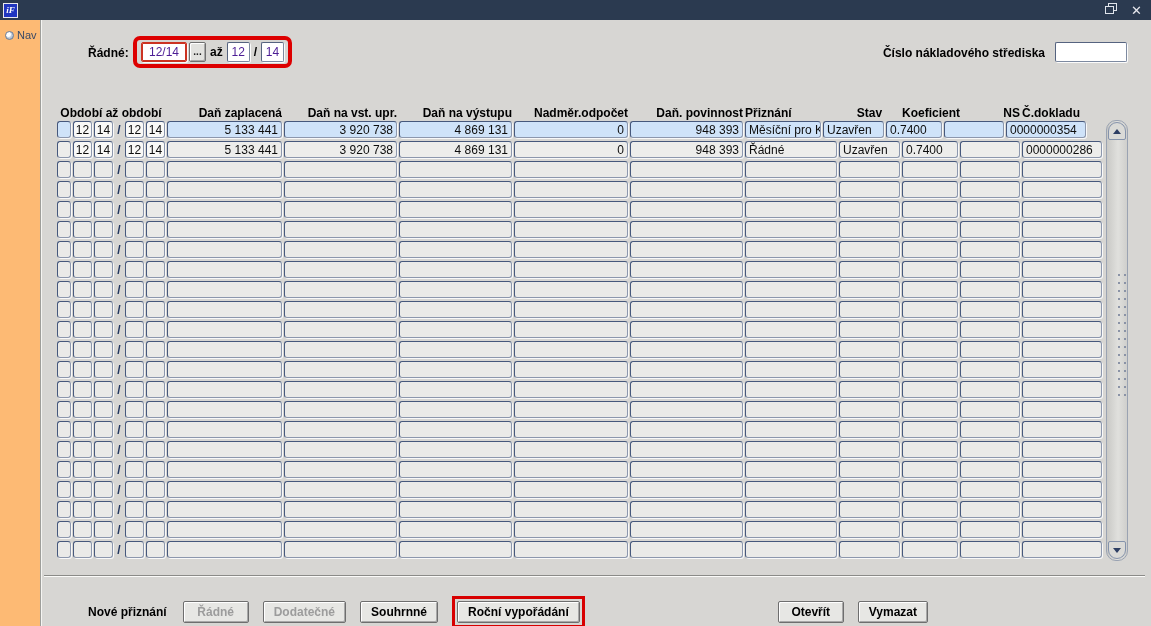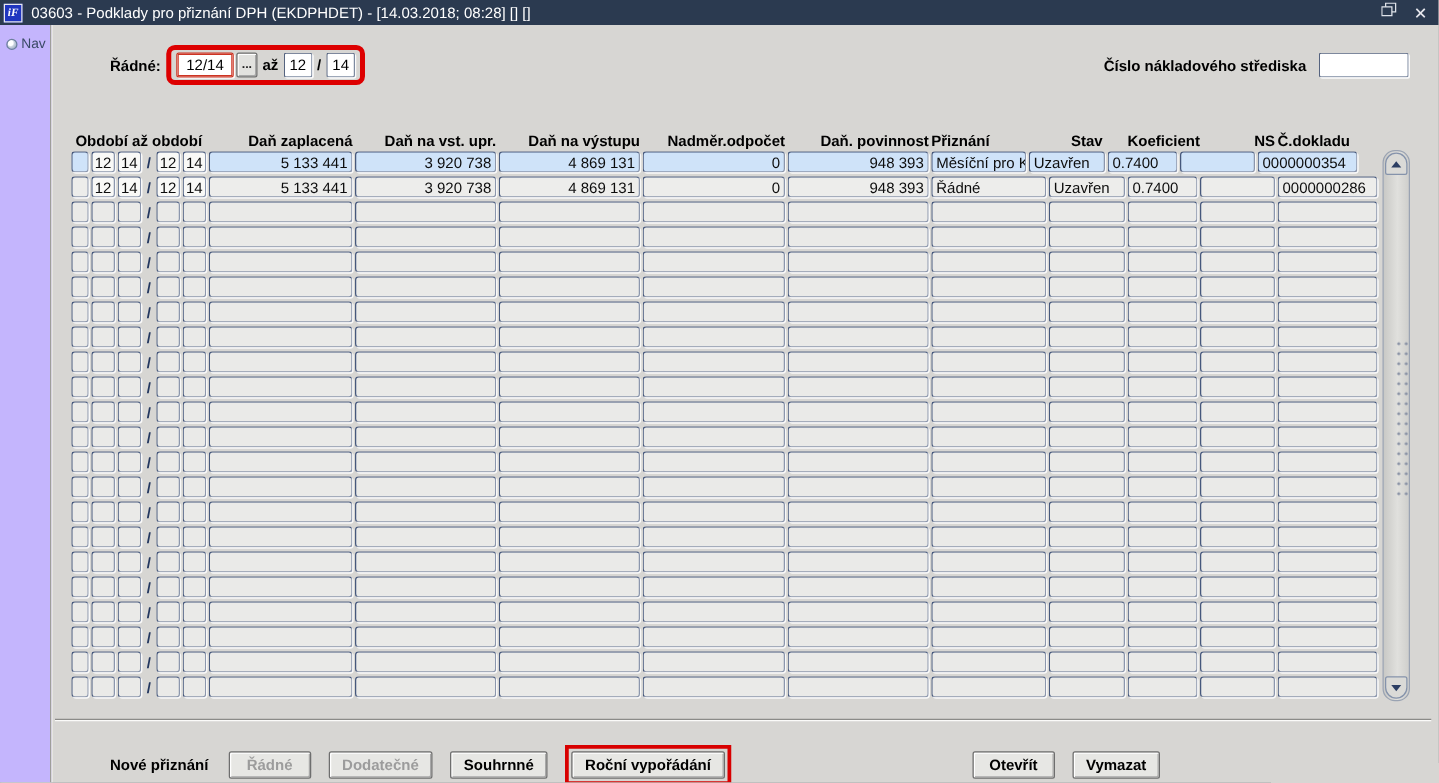--- a/index.html
+++ b/index.html
@@ -8,30 +8,30 @@
   #app { position:relative; width:1151px; height:626px; background:#d7d6d3; overflow:hidden; }
 
   
   .titlebar { position:absolute; left:0; top:0; width:1151px; height:20px; background:#2b3a50; display:flex; align-items:center; }
   .app-icon { width:15px; height:15px; margin-left:3px; background:#1f35c0; border:1px solid #e8e8ee; color:#fff; font:italic bold 9px "Liberation Serif",serif; display:flex; align-items:center; justify-content:center; }
   .title-text { color:#ffffff; font-size:12px; margin-left:7px; white-space:nowrap; }
   .win-controls { margin-left:auto; display:flex; align-items:center; gap:13px; margin-right:9px; }
   .close-glyph { color:#e8e8ee; font-size:13px; line-height:13px; cursor:default; }
 
   
-  .sidebar { position:absolute; left:0; top:20px; width:41px; height:606px; background:#c4b5fd; border-right:1px solid #9e9e9a; box-shadow:1px 0 0 #f5f5f2; }
+  .sidebar { position:absolute; left:0; top:20px; width:41px; height:606px; background:#fdba74; border-right:1px solid #9e9e9a; box-shadow:1px 0 0 #f5f5f2; }
   .nav-tab { position:absolute; left:2px; top:7px; display:flex; align-items:center; gap:3px; padding:2px 3px; }
   .nav-dot { width:9px; height:9px; border-radius:50%; border:1px solid #6b7f9c; background:radial-gradient(circle at 35% 35%, #ffffff 0 2px, #c9d2de 3px, #8fa0b8 100%); }
   .nav-label { font-size:11px; color:#3a4a66; }
 
   
   .lbl { font-size:12px; font-weight:bold; color:#000; white-space:nowrap; }
   .obdobi-label { position:absolute; left:88px; top:46px; }
   .obdobi-box { position:absolute; left:133px; top:36px; height:32px; border:4px solid #dd0000; border-radius:7px; display:flex; align-items:center; padding:0 4px; gap:4px; background:transparent; }
-  .tfield { height:20px; background:#ffffff; border:1px solid #7d8aa0; border-top-color:#55637f; border-left-color:#55637f; border-radius:2px; box-shadow:1px 1px 0 rgba(255,255,255,.9); font:12px "Liberation Sans",sans-serif; color:#000000; padding:0 2px; }
+  .tfield { height:20px; background:#ffffff; border:1px solid #7d8aa0; border-top-color:#55637f; border-left-color:#55637f; border-radius:2px; box-shadow:1px 1px 0 rgba(255,255,255,.9); font:12px "Liberation Sans",sans-serif; color:#4c1d95; padding:0 2px; }
   .tfield.focus-red { border:1px solid #cc3322; box-shadow:0 0 0 1px #cc3322 inset, 1px 1px 0 rgba(255,255,255,.9); }
   .tfield.center { text-align:center; }
   .lov-btn { height:20px; width:17px; background:#e2e2df; border:1px solid #707070; border-radius:2px; box-shadow:inset 1px 1px 0 #fff, inset -1px -1px 0 #a8a8a8; font:bold 10px "Liberation Sans",sans-serif; line-height:8px; color:#222; margin-left:-2px; cursor:default; }
   .cost-label { position:absolute; left:790px; top:46px; width:255px; text-align:right; }
   .cost-input { position:absolute; left:1055px; top:42px; width:72px; }
 
   
   .thead { position:absolute; left:57px; top:106px; display:flex; gap:2px; }
   .hcell { flex:none; font-size:12px; font-weight:bold; color:#000; white-space:nowrap; overflow:visible; }
   .hcell.r { text-align:right; } .hcell.c { text-align:center; } .hcell.l { text-align:left; }
@@ -65,21 +65,20 @@
   .hl { display:inline-flex; border:3px solid #d80000; padding:2px; margin:-5px 0; background:transparent; }
   .spacer { flex:1 1 auto; }
 </style>
 </head>
 <body>
 
 <div id="app">
 
   <div class="titlebar">
     <div class="app-icon">iF</div>
-    <div class="title-text">03603 - Podklady pro přiznání DPH (EKDPHDET) - [14.03.2018; 08:28] [] []</div>
     <div class="win-controls">
       <span>
         <svg width="13" height="12">
           <rect x="3.5" y="0.5" width="8" height="7" fill="none" stroke="#dfe3ea"></rect>
           <rect x="0.5" y="3.5" width="8" height="7" fill="#2b3a50" stroke="#dfe3ea"></rect>
         </svg>
       </span>
       <span class="close-glyph">✕</span>
     </div>
   </div>

